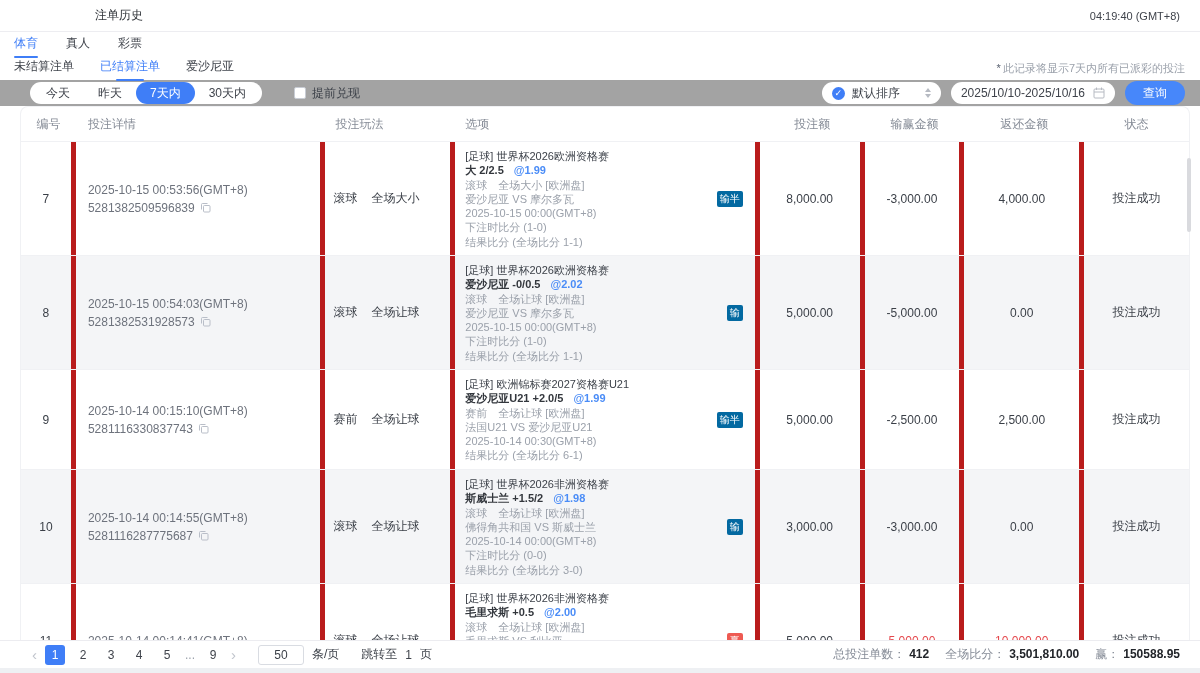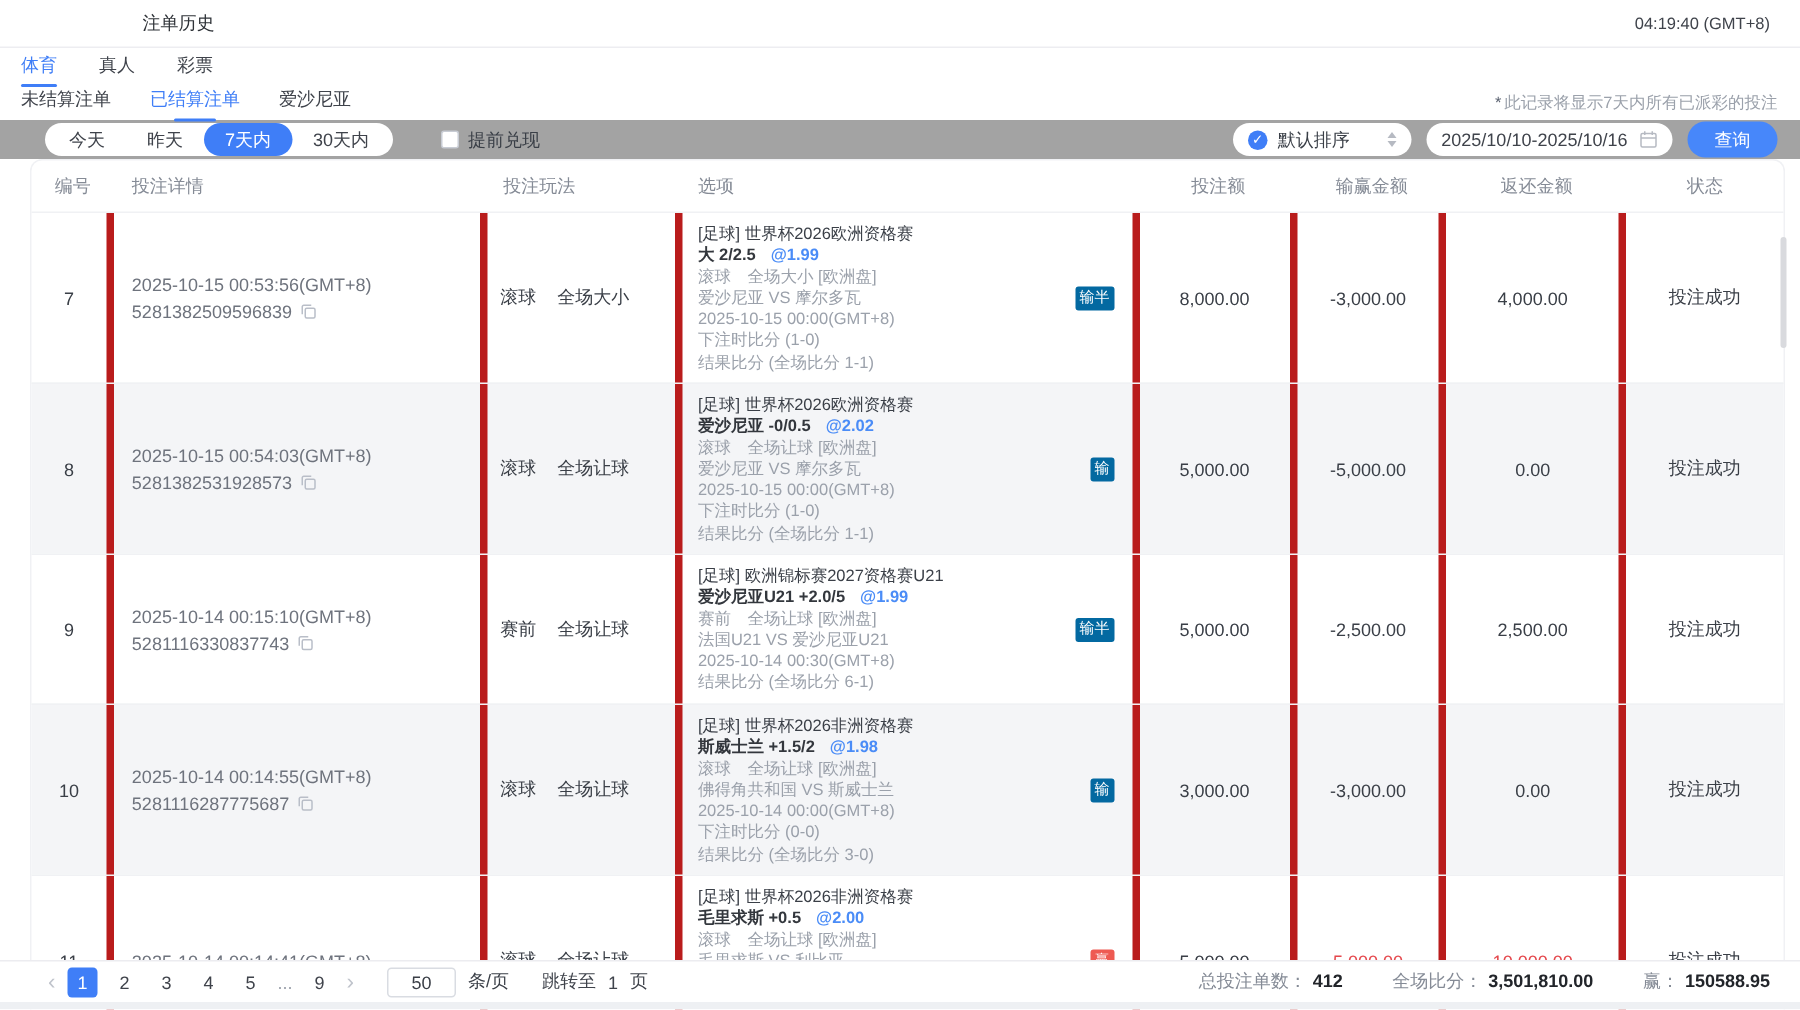--- a/index.html
+++ b/index.html
@@ -88,21 +88,21 @@
 
   
   .pagerbar { position:absolute; left:0; right:0; bottom:5px; height:28px; background:#fff; border-top:1px solid #ececf0; display:flex; align-items:center; padding:0 20px 0 28px; z-index:5; }
   .bottom-strip { position:absolute; left:0; right:0; bottom:0; height:5px; background:#eef0f3; z-index:6; }
   .pg-chevron { color:#c0c4cc; font-size:15px; padding:0 4px; cursor:pointer; line-height:20px; }
   .pg-item { min-width:20px; height:20px; line-height:20px; text-align:center; margin:0 4px; color:#3f434b; cursor:pointer; border-radius:3px; }
   .pg-item.active { background:#3f7ef7; color:#fff; }
   .pg-ellipsis { margin:0 4px; color:#9ba1ab; }
   .pp-input { width:46px; height:20px; border:1px solid #d9dce2; border-radius:3px; text-align:center; font-size:12px; color:#3a3f47; margin:0 8px 0 18px; font-family:inherit; }
   .jump { display:flex; align-items:center; gap:8px; margin-left:22px; color:#3f434b; }
-  .totals { margin-left:auto; display:flex; align-items:center; gap:33px; }
+  .totals { margin-left:auto; display:flex; align-items:center; gap:16px; }
   .totals .lbl { color:#858b96; }
   .totals .val { color:#22252a; font-weight:bold; margin-left:4px; }
 
   svg { display:block; }
 </style>
 </head>
 <body>
 
 <div class="page">
 

